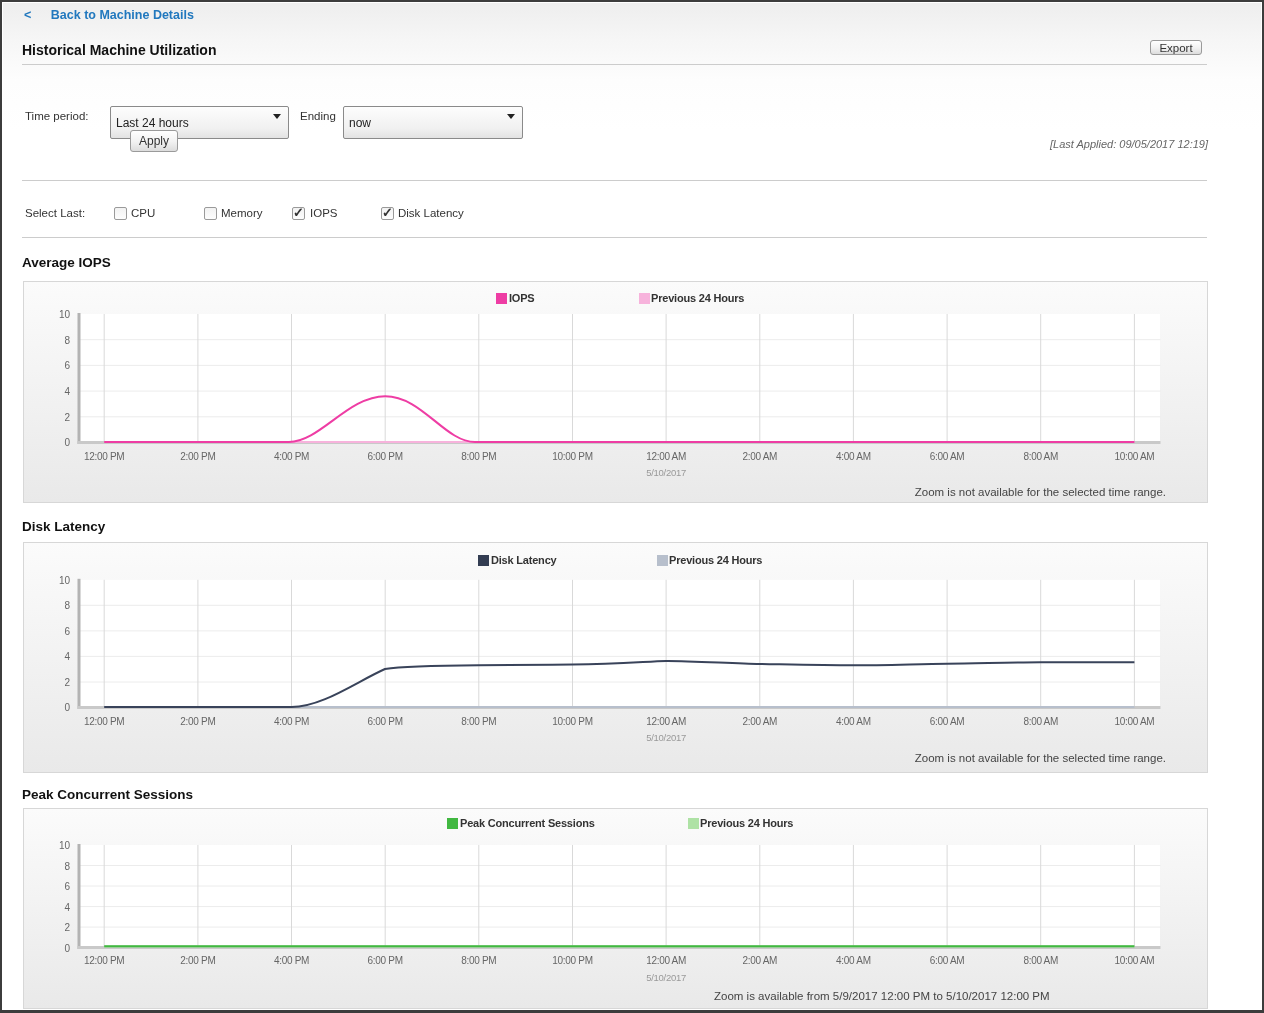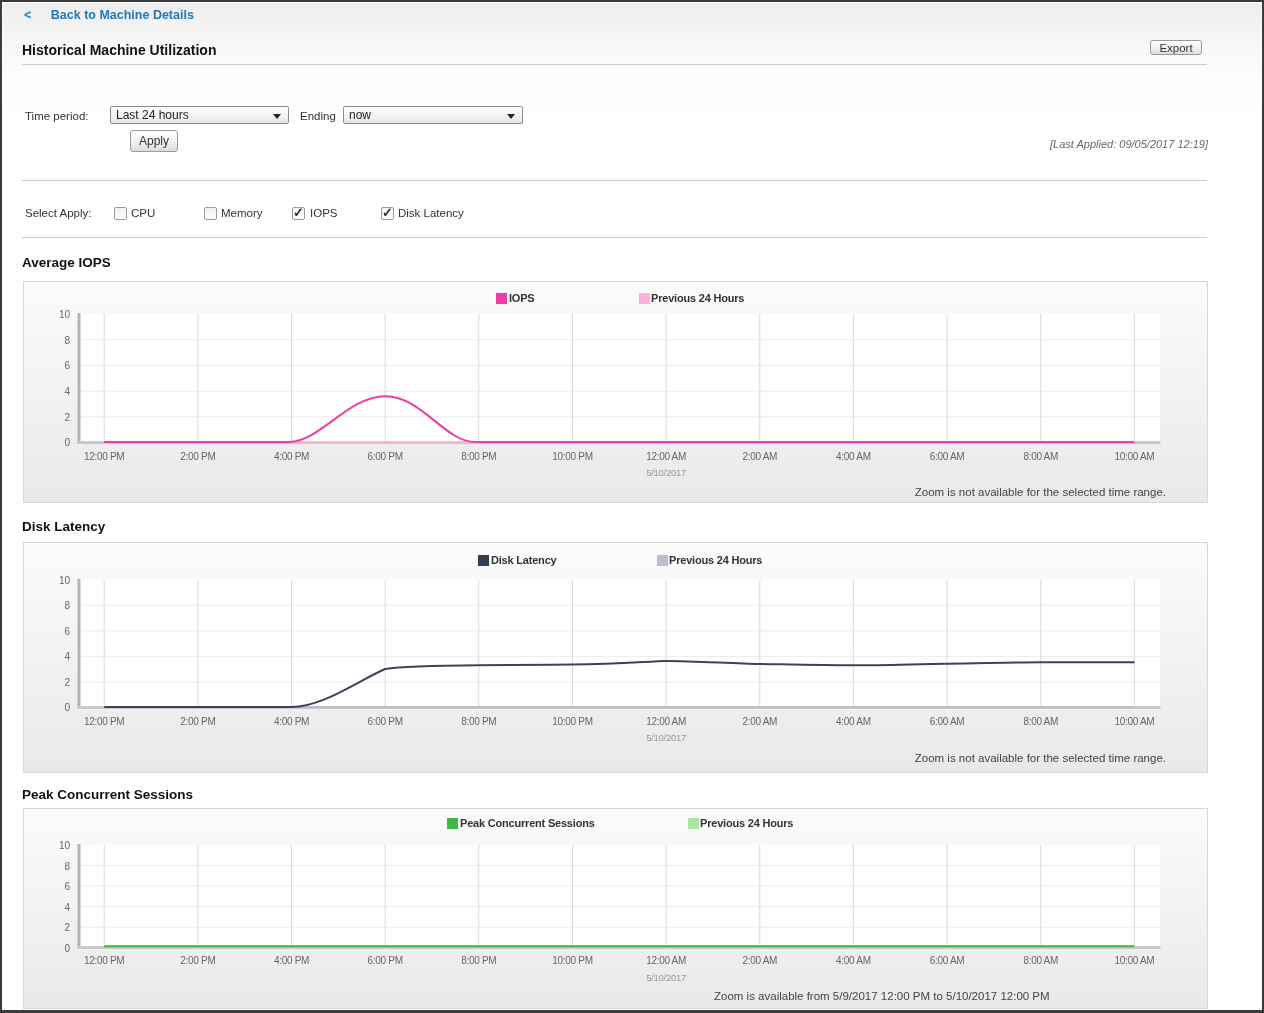--- a/index.html
+++ b/index.html
@@ -13,21 +13,21 @@
 .lbl { position:absolute; font-size:11.5px; color:#333; }
 .secTitle { position:absolute; left:22px; font-size:13.5px; font-weight:bold; color:#111; }
 .panel { position:absolute; left:23px; width:1185px; border:1px solid #d7d7d7;
   background:linear-gradient(180deg,#fbfbfb 0%, #f3f3f3 45%, #e9e9e9 100%); }
 .lsw { position:absolute; width:11px; height:11px; }
 .ltx { position:absolute; font-size:11px; font-weight:bold; color:#333; letter-spacing:-0.2px; white-space:nowrap; }
 .zoomtxt { position:absolute; font-size:11.5px; color:#444; }
 .btn { position:absolute; border:1px solid #9a9a9a; border-radius:3px; color:#333;
   background:linear-gradient(180deg,#ffffff 0%, #f1f1f1 55%, #dcdcdc 100%);
   display:flex; align-items:center; justify-content:center; }
-.dd { position:absolute; height:18px; border:1px solid #8a8a8a; border-radius:2px;
+.dd { position:absolute; height:33px; border:1px solid #8a8a8a; border-radius:2px;
   background:linear-gradient(180deg,#fdfdfd 0%, #f0f0f0 70%, #e2e2e2 100%);
   font-size:12px; color:#222; display:flex; align-items:center; padding-left:5px; }
 .dd .arr { position:absolute; right:7px; top:7px; width:0; height:0; border-left:4.5px solid transparent; border-right:4.5px solid transparent; border-top:5px solid #222; }
 .cb { position:absolute; width:13px; height:13px; border:1px solid #9a9a9a; border-radius:2px;
   background:linear-gradient(180deg,#f2f2f2,#fdfdfd); }
 .cb.c::after { content:"\2713"; position:absolute; left:0px; top:-3px; font-size:13px; font-weight:bold; color:#333; }
 </style>
 </head>
 <body>
 <div id="page">
@@ -39,21 +39,21 @@
 
   <div class="lbl" style="left:25px;top:110px;">Time period:</div>
   <div class="dd" style="left:110px;top:106px;width:179px;">Last 24 hours<span class="arr"></span></div>
   <div class="lbl" style="left:300px;top:110px;">Ending</div>
   <div class="dd" style="left:343px;top:106px;width:180px;">now<span class="arr"></span></div>
   <div class="btn" style="left:110px;top:130px;width:48px;height:22px;font-size:12px;margin-left:20px;">Apply</div>
   <div style="position:absolute;right:56px;top:138px;font-size:11px;font-style:italic;color:#666;">[Last Applied: 09/05/2017 12:19]</div>
 
   <div class="sep" style="top:180px;"></div>
 
-  <div class="lbl" style="left:25px;top:207px;">Select Apply:</div>
+  <div class="lbl" style="left:25px;top:207px;">Select Last:</div>
   <div class="cb" style="left:114px;top:207px;"></div>
   <div class="lbl" style="left:131px;top:207px;text-align:right;">CPU</div>
   <div class="cb" style="left:204px;top:207px;"></div>
   <div class="lbl" style="left:221px;top:207px;">Memory</div>
   <div class="cb c" style="left:292px;top:207px;"></div>
   <div class="lbl" style="left:310px;top:207px;">IOPS</div>
   <div class="cb c" style="left:381px;top:207px;"></div>
   <div class="lbl" style="left:398px;top:207px;">Disk Latency</div>
 
   <div class="sep" style="top:237px;"></div>

